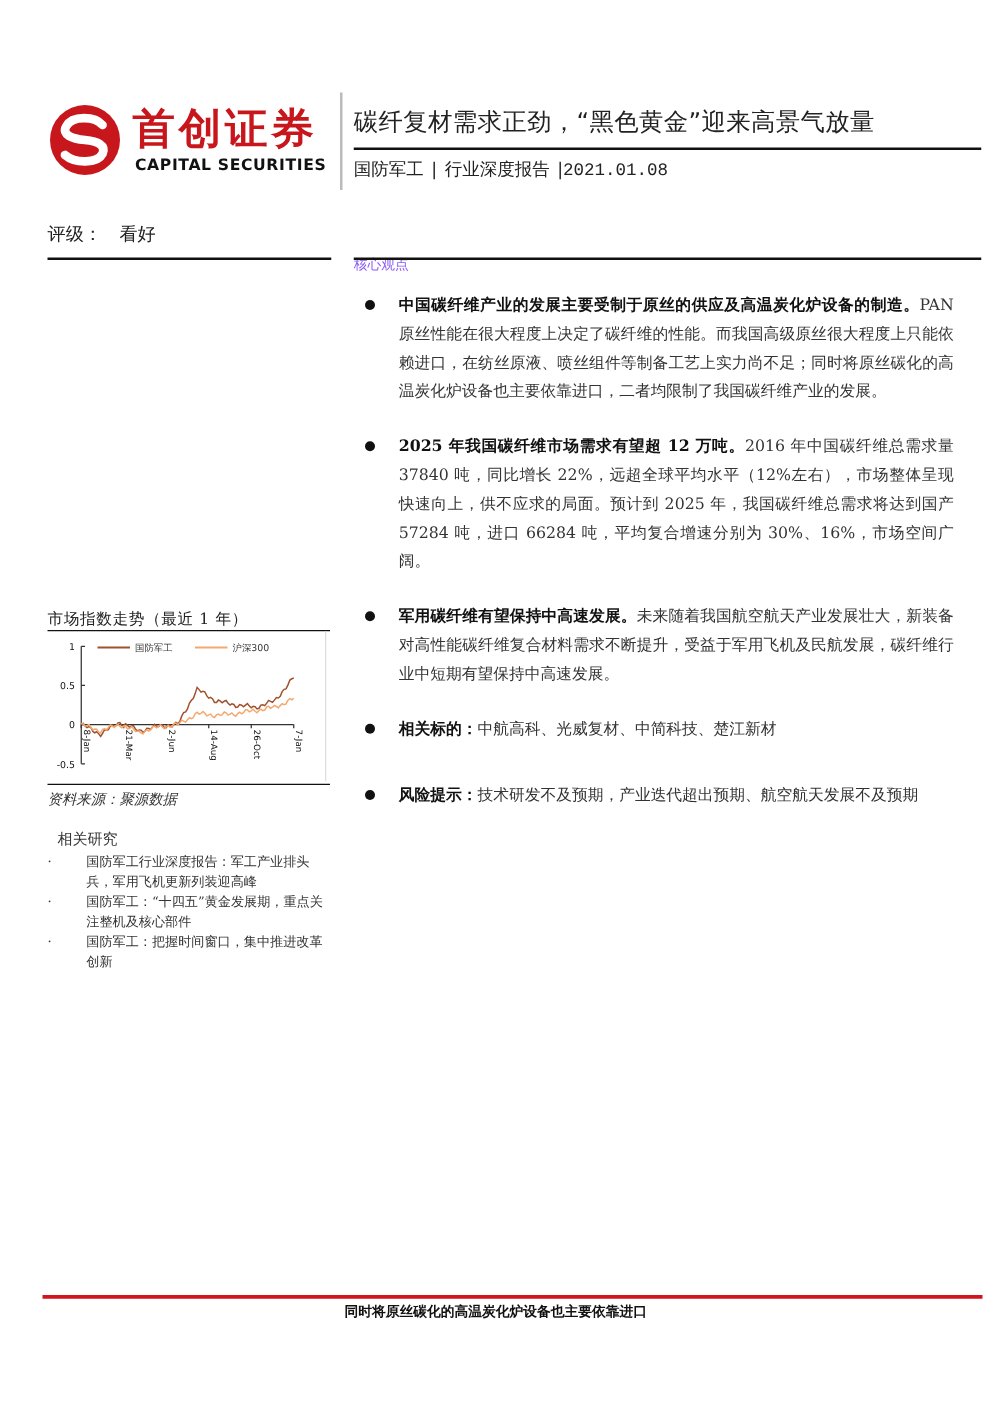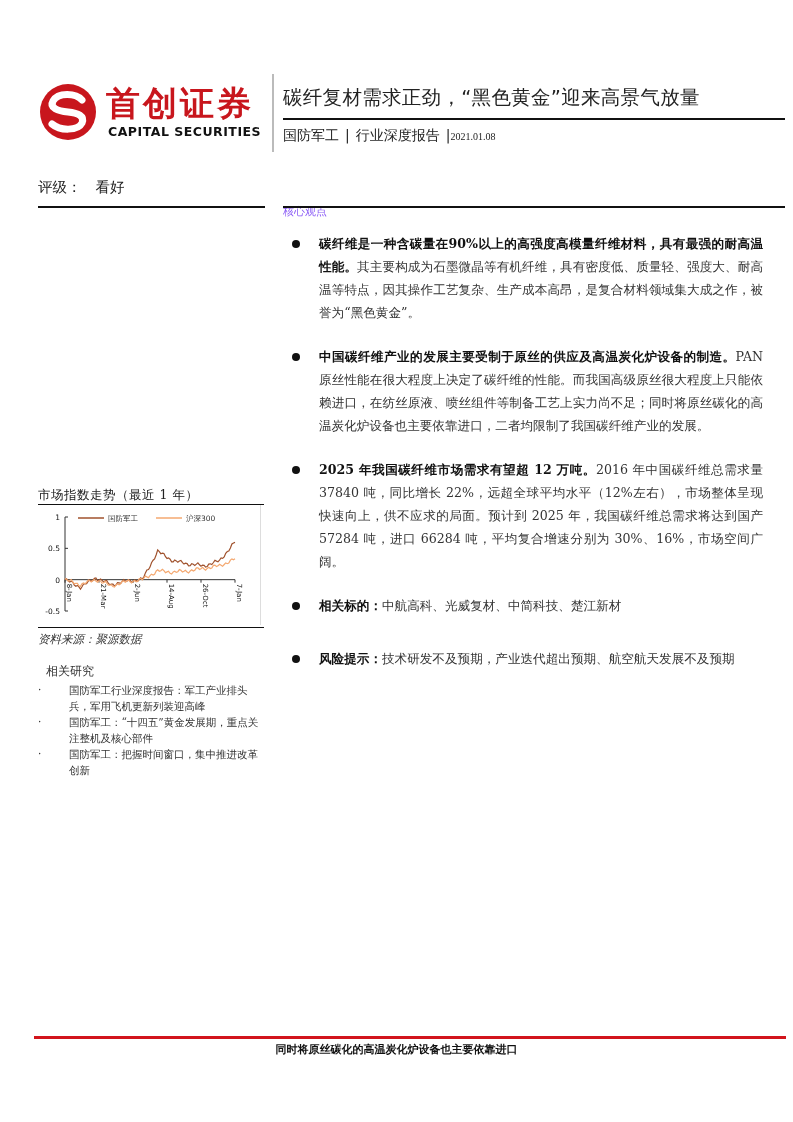--- a/index.html
+++ b/index.html
@@ -13,21 +13,21 @@
     .logo-cn { position: absolute; left: 68px; top: 4px; font-family: "DejaVu Sans", sans-serif;
                font-weight: bold; font-size: 34px; letter-spacing: 3px; color: #c8161d; line-height: 38px; }
     .logo-en { position: absolute; left: 70px; top: 44px; font-family: "DejaVu Sans", sans-serif;
                font-weight: bold; font-size: 12.5px; color: #111; letter-spacing: 0.5px; }
     .vdivider { left: 272px; top: 74px; width: 2px; height: 78px; background: #bbb; }
     .title { left: 283px; top: 84px; font-family: "DejaVu Sans", sans-serif; font-size: 19.5px;
              color: #222; white-space: nowrap; letter-spacing: 0.3px; }
     .title-rule { left: 283px; top: 118px; width: 502px; height: 2px; background: #111; }
     .subtitle { left: 283px; top: 127px; font-family: "DejaVu Sans", sans-serif; font-size: 14px; color: #222; white-space: nowrap; }
     .subtitle .sep { margin: 0 6px; }
-    .subtitle .date { font-family: Liberation Serif, serif; font-size: 10px; }
+    .subtitle .date { font-family: Liberation Mono, monospace; font-size: 14px; }
 
     
     .rating { left: 38px; top: 178px; font-family: "DejaVu Sans", sans-serif; font-size: 14.5px; color: #222; }
     .rating .val { margin-left: 14px; }
     .rating-rule { left: 38px; top: 206px; width: 227px; height: 2px; background: #111; }
     .core-head { left: 283px; top: 178px; font-family: "DejaVu Sans", sans-serif; font-size: 11px; color: #8b5cf6; margin-top: 26px; }
     .core-rule { left: 283px; top: 206px; width: 502px; height: 2px; background: #111; }
 
     
     .bullets { left: 283px; top: 232px; width: 480px; }
@@ -76,29 +76,29 @@
   <span>评级：</span><span class="val">看好</span>
 </div>
 <div class="abs rating-rule"></div>
 
 <div class="abs core-head">核心观点</div>
 <div class="abs core-rule"></div>
 
 <div class="abs bullets">
   <div class="bullet">
     <span class="dot"></span>
-    <b>碳纤维是一种含碳量在90%以上的高强度高模量纤维材料，具有最强的耐高温性能。</b><span>其主要构成为石墨微晶等有机纤维，具有密度低、质量轻、强度大、耐高温等特点，因其操作工艺复杂、生产成本高昂，是复合材料领域集大成之作，被誉为“黑色黄金”。</span>
-  </div>
-  <div class="bullet">
-    <span class="dot"></span>
     <b>中国碳纤维产业的发展主要受制于原丝的供应及高温炭化炉设备的制造。</b><span>PAN 原丝性能在很大程度上决定了碳纤维的性能。而我国高级原丝很大程度上只能依赖进口，在纺丝原液、喷丝组件等制备工艺上实力尚不足；同时将原丝碳化的高温炭化炉设备也主要依靠进口，二者均限制了我国碳纤维产业的发展。</span>
   </div>
   <div class="bullet">
     <span class="dot"></span>
     <b>2025 年我国碳纤维市场需求有望超 12 万吨。</b><span>2016 年中国碳纤维总需求量 37840 吨，同比增长 22%，远超全球平均水平（12%左右），市场整体呈现快速向上，供不应求的局面。预计到 2025 年，我国碳纤维总需求将达到国产 57284 吨，进口 66284 吨，平均复合增速分别为 30%、16%，市场空间广阔。</span>
+  </div>
+  <div class="bullet">
+    <span class="dot"></span>
+    <b>军用碳纤维有望保持中高速发展。</b><span>未来随着我国航空航天产业发展壮大，新装备对高性能碳纤维复合材料需求不断提升，受益于军用飞机及民航发展，碳纤维行业中短期有望保持中高速发展。</span>
   </div>
   <div class="bullet" style="margin-bottom:30px">
     <span class="dot"></span>
     <b>相关标的：</b><span>中航高科、光威复材、中简科技、楚江新材</span>
   </div>
   <div class="bullet">
     <span class="dot"></span>
     <b>风险提示：</b><span>技术研发不及预期，产业迭代超出预期、航空航天发展不及预期</span>
   </div>
 </div>

